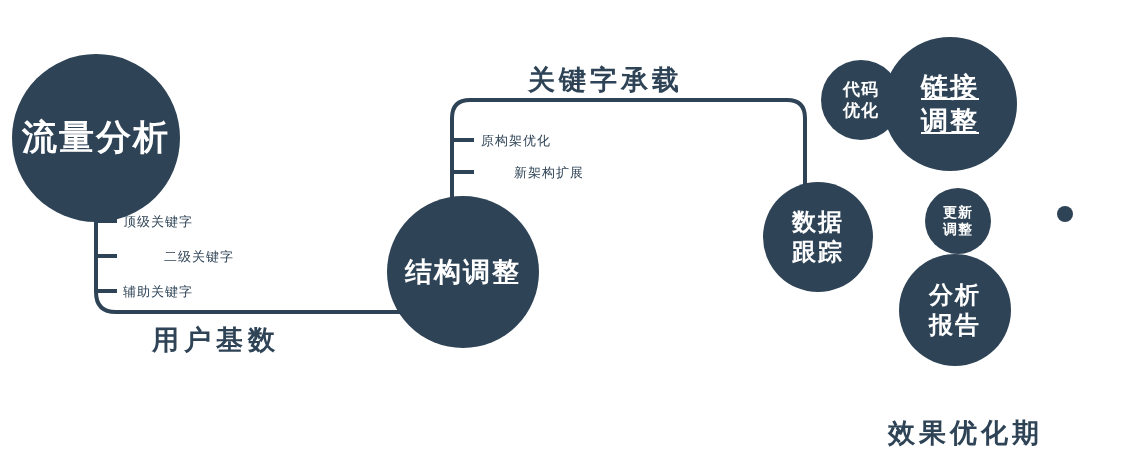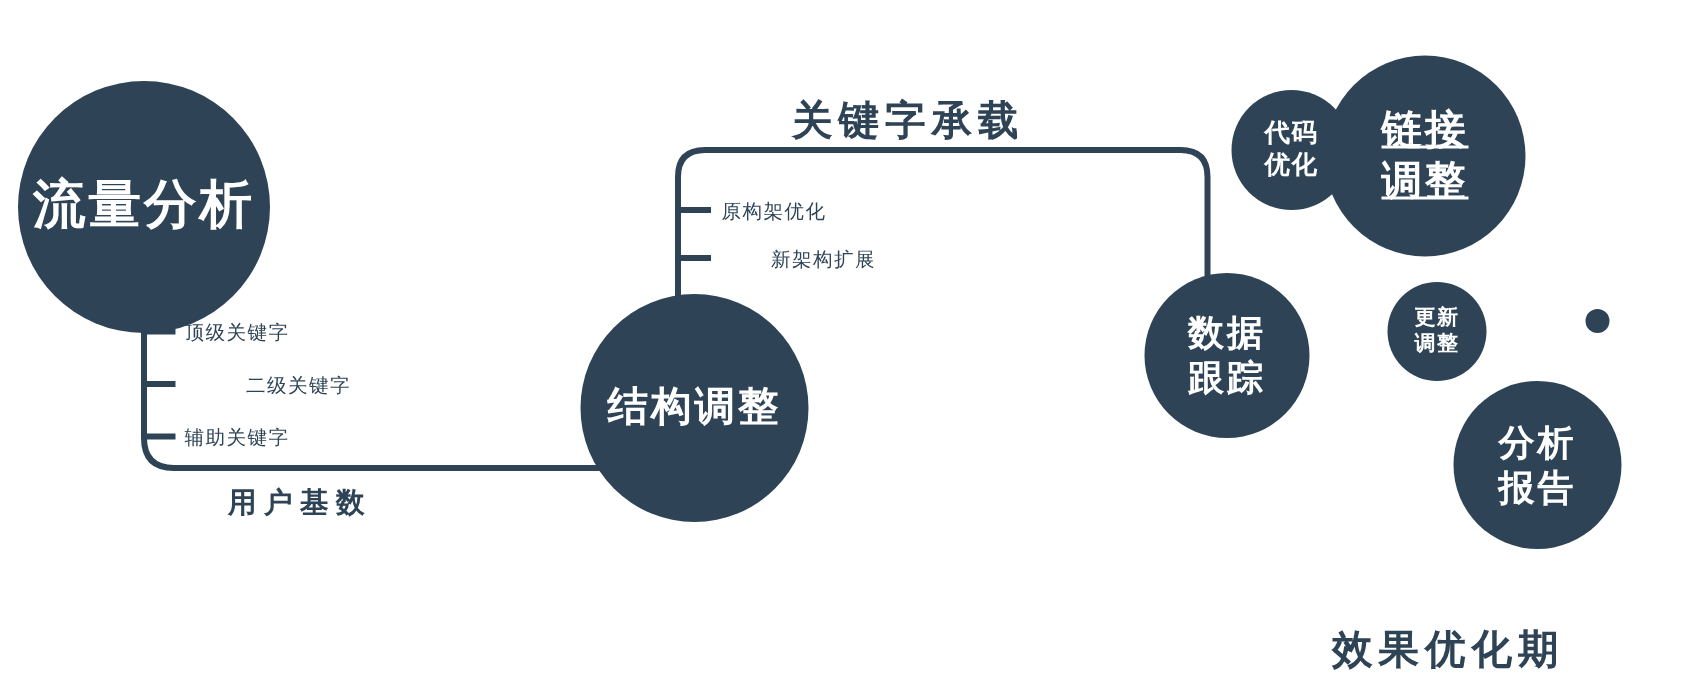--- a/index.html
+++ b/index.html
@@ -38,35 +38,35 @@
     letter-spacing:2px;
     text-align:center;
     line-height:1.25;
   }
   .c-traffic   { left:12px;  top:54px;  width:168px; height:168px; font-size:35px; }
   .c-structure { left:387px; top:196px; width:152px; height:152px; font-size:27px; }
   .c-data      { left:763px; top:182px; width:110px; height:110px; font-size:24px; }
   .c-code      { left:821px; top:60px;  width:80px;  height:80px;  font-size:17px; letter-spacing:1px;}
   .c-link      { left:883px; top:37px;  width:134px; height:134px; font-size:27px;text-decoration:underline; }
   .c-update    { left:925px; top:188px; width:66px;  height:66px;  font-size:14px; letter-spacing:1px;}
-  .c-report    { left:969px; top:254px; width:112px; height:112px; font-size:24px; }
+  .c-report    { left:899px; top:254px; width:112px; height:112px; font-size:24px; }
   .dot{
     position:absolute;
     left:1057px; top:206px;
     width:16px; height:16px;
     border-radius:50%;
     background:var(--navy);
   }
   .edge-label{
     position:absolute;
     color:var(--label);
     font-weight:bold;
     white-space:nowrap;
   }
-  .lbl-user-base   { left:152px; top:322px; font-size:19px; letter-spacing:5px; }
+  .lbl-user-base   { left:152px; top:322px; font-size:27px; letter-spacing:5px; }
   .lbl-keyword     { left:528px; top:62px;  font-size:27px; letter-spacing:4px; }
   .lbl-phase       { left:888px; top:402px; font-size:27px; letter-spacing:4px; font-weight:600;margin-top:13px; }
   .branch-label{
     position:absolute;
     color:var(--label);
     font-size:13px;
     font-weight:400;
     white-space:nowrap;
     letter-spacing:1px;
   }

